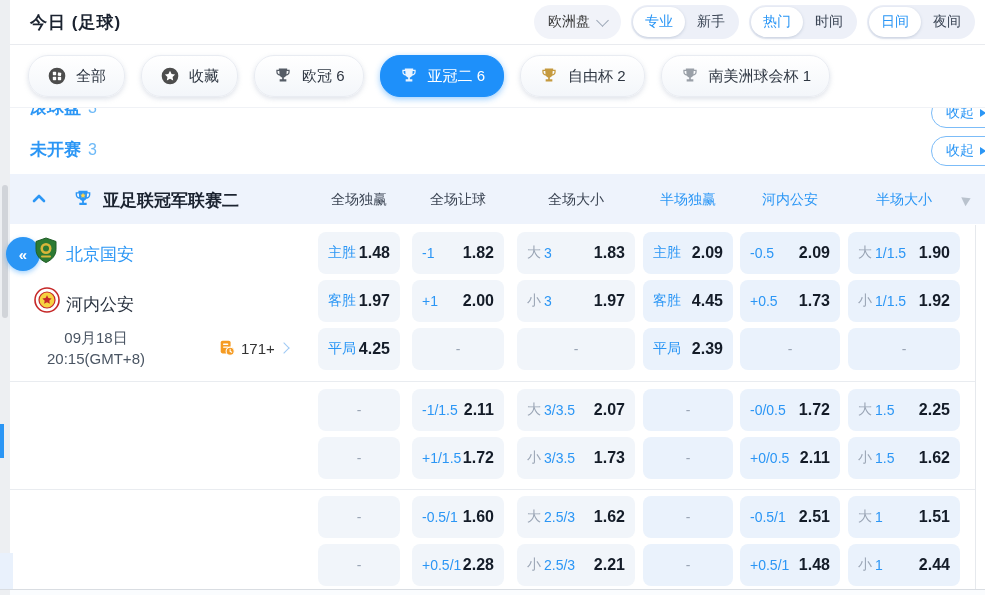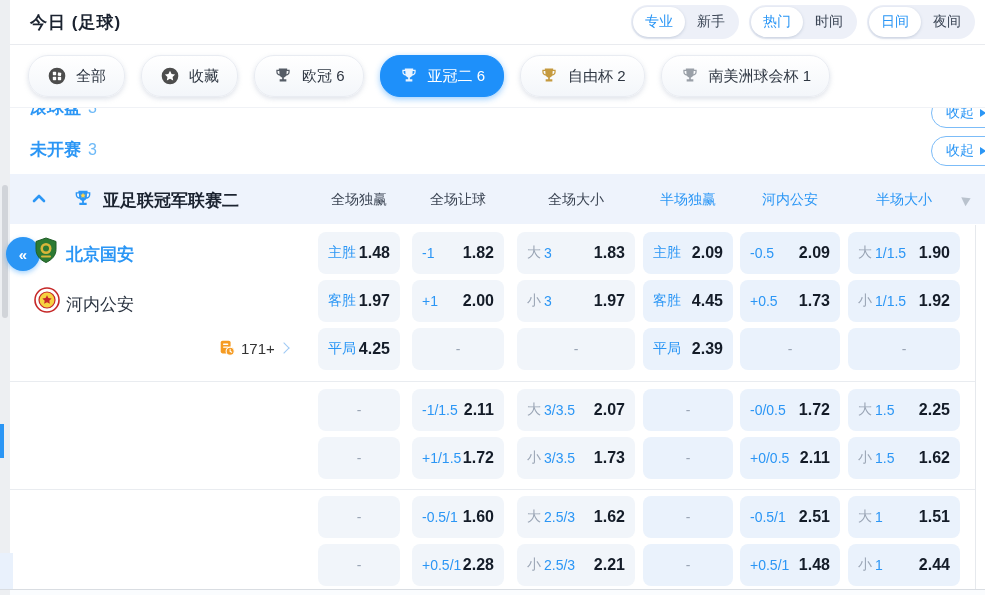--- a/index.html
+++ b/index.html
@@ -69,21 +69,21 @@
   .cell .lbl{font-size:14px;color:#2b96f5;text-align:center;}
   .cell .val{margin-left:auto;font-size:16px;font-weight:bold;color:#141c28;}
   .cell.dash{justify-content:center;cursor:default;}
   .cell.dash .dashtxt{color:#9aa5b5;font-size:14px;}
 
   
   .collapse-tab{position:absolute;left:6px;top:237px;width:34px;height:34px;border-radius:50%;background:#2b96f5;
                 color:#fff;font-size:15px;font-weight:bold;display:flex;align-items:center;justify-content:center;
                 cursor:pointer;z-index:3;box-shadow:0 2px 5px rgba(30,144,250,.4);}
   .team-logo{position:absolute;z-index:4;}
-  .home-name{position:absolute;left:66px;top:243px;font-size:17px;font-weight:bold;color:#2b96f5;cursor:pointer;}
+  .home-name{position:absolute;left:66px;top:243px;font-size:17px;font-weight:normal;color:#2b96f5;cursor:pointer;}
   .away-name{position:absolute;left:66px;top:293px;font-size:17px;color:#2a3340;cursor:pointer;}
   .match-date{position:absolute;left:28px;top:327px;width:136px;text-align:center;font-size:15px;
               color:#4a5563;line-height:21px;}
   .more-link{position:absolute;left:218px;top:339px;display:flex;align-items:center;gap:5px;cursor:pointer;}
   .more-link .cnt{font-size:15px;color:#333;}
   .more-link .chev{width:7px;height:7px;border-right:1.8px solid #9ec9f5;border-top:1.8px solid #9ec9f5;
                    transform:rotate(45deg);}
 
   
   .hr{position:absolute;left:10px;width:965px;height:1px;background:#e9ecf0;}
@@ -98,20 +98,24 @@
 <div id="app">
 
   <div class="gutter"></div>
   <div class="gutter-thumb"></div>
   <div class="gutter-blue"></div>
   <div class="gutter-bottom"></div>
 
   <div class="topbar">
     <div class="title">今日 (足球)</div>
     <div class="top-controls">
+      <div class="select-pill">
+        <span>欧洲盘</span>
+        <span class="chev-down"></span>
+      </div>
       <div class="toggle">
         <span class="opt sel">专业</span>
         <span class="opt">新手</span>
       </div>
       <div class="toggle">
         <span class="opt sel">热门</span>
         <span class="opt">时间</span>
       </div>
       <div class="toggle">
         <span class="opt sel">日间</span>
@@ -215,20 +219,24 @@
   </div>
   <div class="home-name">北京国安</div>
   <div class="team-logo" style="left:34px;top:287px;">
     <svg width="26" height="26" viewBox="0 0 26 26">
         <circle cx="13" cy="13" r="12" fill="#fff" stroke="#c62828" stroke-width="1.6"></circle>
         <circle cx="13" cy="13" r="8" fill="#f6d341" stroke="#c62828" stroke-width="1.2"></circle>
         <path d="M13 8.2l1.4 2.9 3.2.4-2.3 2.2.6 3.1-2.9-1.5-2.9 1.5.6-3.1-2.3-2.2 3.2-.4z" fill="#c62828"></path>
       </svg>
   </div>
   <div class="away-name">河内公安</div>
+  <div class="match-date">
+    <div>09月18日</div>
+    <div>20:15(GMT+8)</div>
+  </div>
   <div class="more-link">
     <svg width="18" height="18" viewBox="0 0 20 20">
         <rect x="3" y="2" width="11" height="14" rx="2" fill="#f59b23"></rect>
         <rect x="5.5" y="5" width="6" height="1.6" rx="0.8" fill="#fff"></rect>
         <rect x="5.5" y="8.2" width="6" height="1.6" rx="0.8" fill="#fff"></rect>
         <circle cx="13.5" cy="13.5" r="4.5" fill="#f59b23" stroke="#fff" stroke-width="1.2"></circle>
         <path d="M13.5 11.3v2.4l1.7 1" stroke="#fff" stroke-width="1.2" fill="none" stroke-linecap="round"></path>
       </svg>
     <span class="cnt">171+</span>
     <span class="chev"></span>

